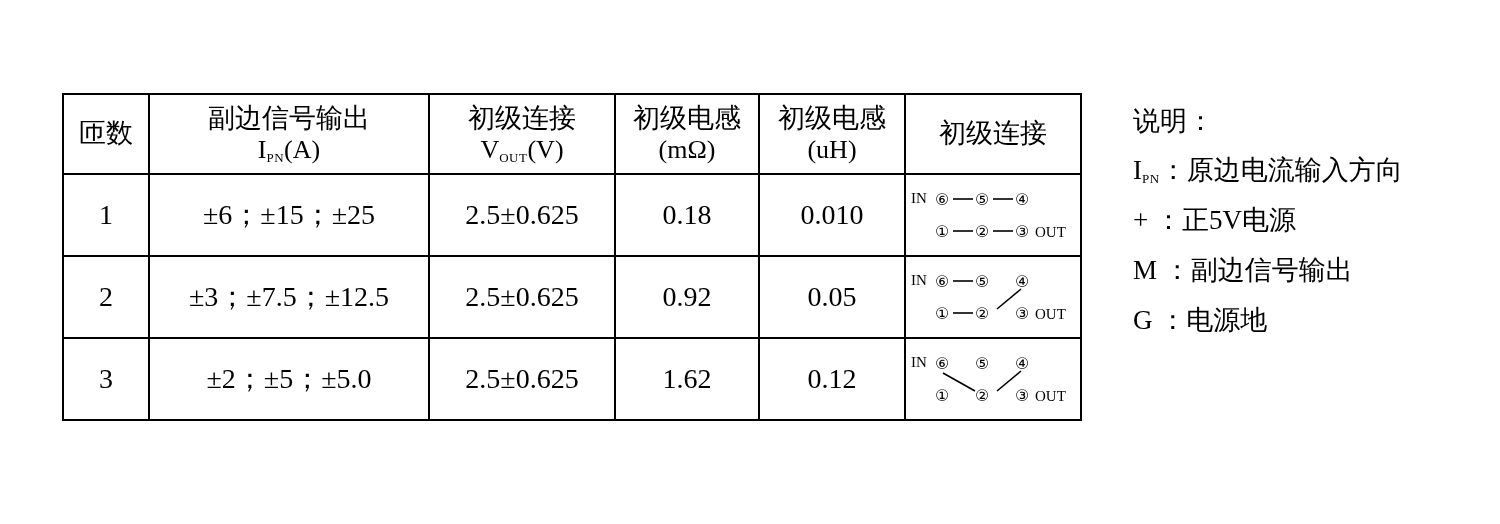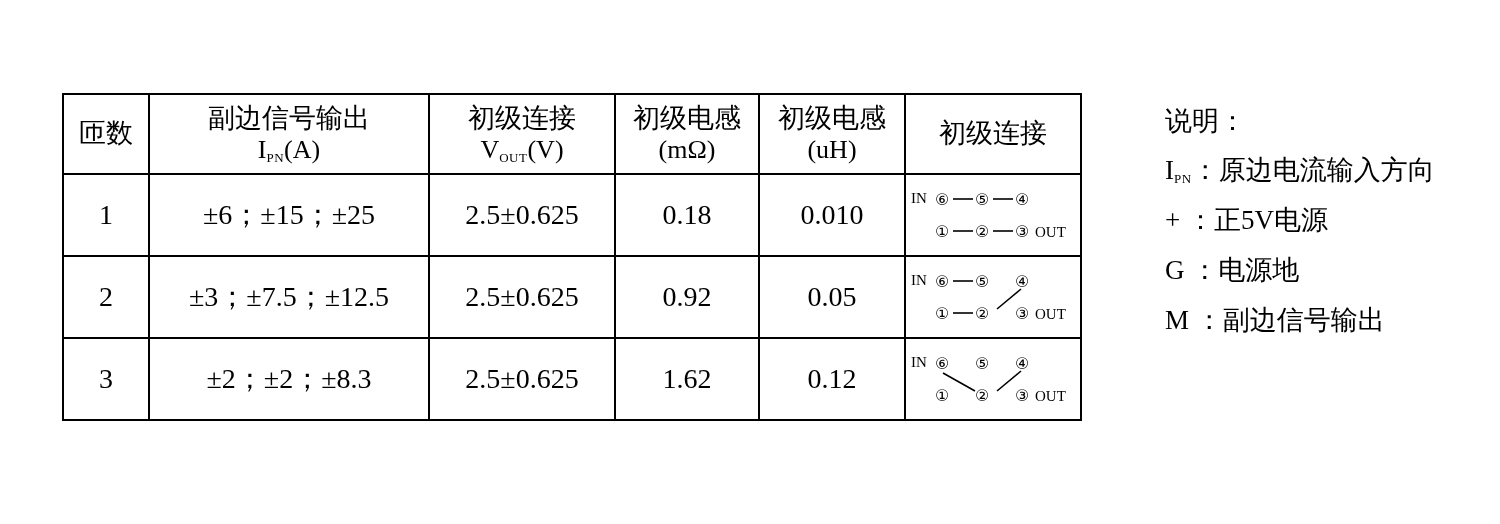--- a/index.html
+++ b/index.html
@@ -73,21 +73,20 @@
   }
   .diagram svg { display: block; }
 
   
   .legend {
     position: absolute;
     left: 1133px;
     top: 108px;
     font-size: 27px;
     line-height: 1.0;
-    margin-left: 32px;
   }
   .legend-title {
     margin-bottom: 22px;
   }
   .legend-item {
     margin-bottom: 23px;
     white-space: nowrap;
   }
   .lbl-i { letter-spacing: 0; }
 </style>
@@ -180,21 +179,21 @@
                 <text x="68" y="54" font-family="DejaVu Sans, sans-serif" font-size="16">②</text>
                 <text x="108" y="54" font-family="DejaVu Sans, sans-serif" font-size="16">③</text>
                 <text x="128" y="54" font-family="Liberation Serif, serif" font-size="15">OUT</text>
               </svg>
             </div>
           </td>
         </tr>
 
         <tr>
           <td>3</td>
-          <td>±2；±2；±8.3</td>
+          <td>±2；±5；±5.0</td>
           <td>2.5±0.625</td>
           <td>1.62</td>
           <td>0.12</td>
           <td class="conn-cell">
             <div class="diagram">
               <svg width="172" height="64" viewBox="0 0 172 64" xmlns="http://www.w3.org/2000/svg">
                 <text x="4" y="20" font-family="Liberation Serif, serif" font-size="15">IN</text>
                 <text x="28" y="22" font-family="DejaVu Sans, sans-serif" font-size="16">⑥</text>
                 <text x="68" y="22" font-family="DejaVu Sans, sans-serif" font-size="16">⑤</text>
                 <text x="108" y="22" font-family="DejaVu Sans, sans-serif" font-size="16">④</text>
@@ -217,20 +216,20 @@
 
   <div class="legend">
     <div class="legend-title">说明：</div>
     <div class="legend-item">
       <span class="lbl-i">I<span class="sub">PN</span></span><span>：原边电流输入方向</span>
     </div>
     <div class="legend-item">
       <span>+</span>&nbsp;<span>：正5V电源</span>
     </div>
     <div class="legend-item">
+      <span>M</span>&nbsp;<span>：副边信号输出</span>
+    </div>
+    <div class="legend-item">
       <span>G</span>&nbsp;<span>：电源地</span>
     </div>
-    <div class="legend-item">
-      <span>M</span>&nbsp;<span>：副边信号输出</span>
-    </div>
   </div>
 
 </div>
 
 </body></html>

